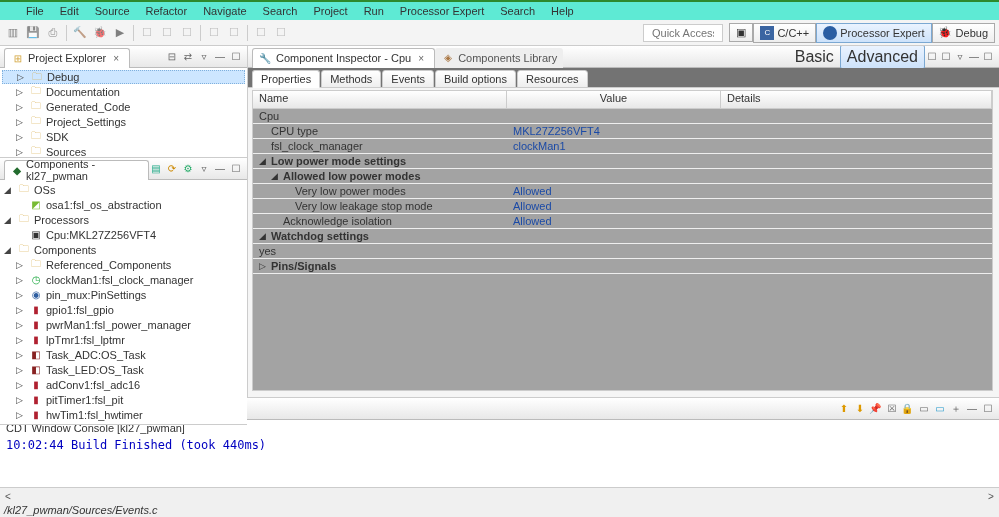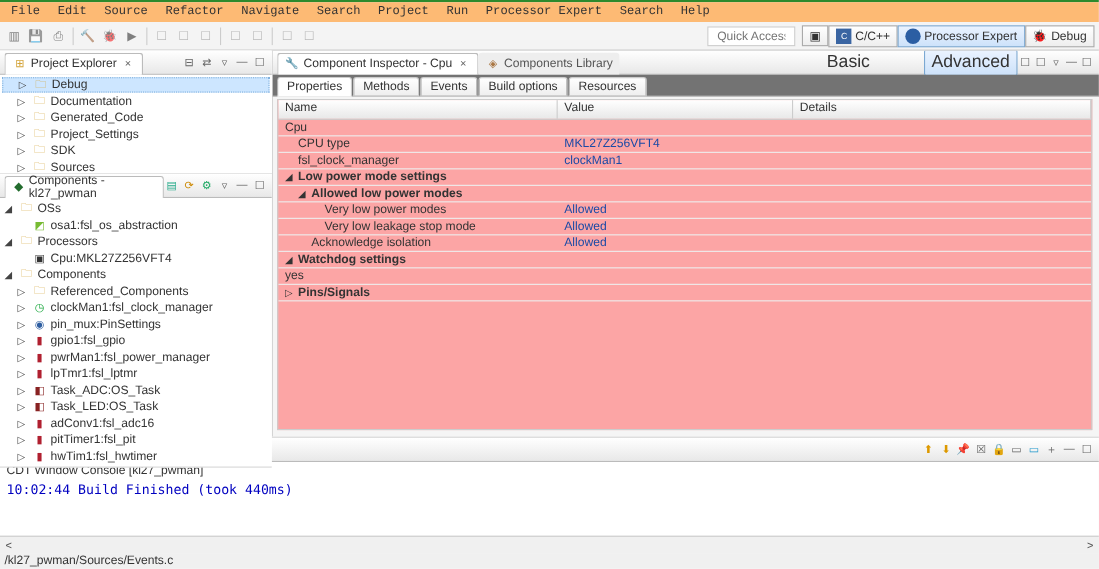--- a/index.html
+++ b/index.html
@@ -10,26 +10,25 @@
       color: #333;
       width: 999px;
       height: 517px;
       overflow: hidden;
       display: flex;
       flex-direction: column;
     }
     .green-bar { height: 2px; background: #2d8a2d; }
     .menubar {
       display: flex;
-      padding: 0 4px;
-      background: #fdba74;
+      padding: 0 20px;
+      background: #5eead4;
       height: 18px;
       align-items: center;
       gap: 4px;
-      font-family: Liberation Mono, monospace;
     }
     .menubar span { padding: 2px 6px; cursor: default; }
     .toolbar {
       display: flex;
       padding: 2px 4px;
       background: #f4f4f4;
       border-bottom: 1px solid #ccc;
       height: 26px;
       align-items: center;
       gap: 2px;
@@ -184,21 +183,20 @@
       align-items: center;
     }
     .mode-tab {
       padding: 2px 6px;
       font-size: 16px;
     }
     .mode-tab.active {
       background: linear-gradient(#eaf3ff,#cde2fa);
       border: 1px solid #7ba8d2;
       border-radius: 2px;
-      margin-left: 43px;
     }
     .sub-tabs {
       display: flex;
       background: #737373;
       height: 20px;
       border-bottom: 1px solid #ccc;
       padding-left: 4px;
     }
     .sub-tab {
       padding: 2px 8px;
@@ -209,38 +207,38 @@
       margin-right: 1px;
       margin-top: 2px;
       height: 18px;
     }
     .sub-tab.active {
       background: #fff;
       border-bottom: 1px solid #fff;
     }
     .prop-table {
       flex: 1;
-      background: #fca5a5;
+      background: #a3a3a3;
       overflow: auto;
       border: 1px solid #ccc;
       margin: 2px 6px 6px 4px;
     }
     .prop-header {
       display: flex;
       background: linear-gradient(#fff,#e8e8e8);
       border-bottom: 1px solid #ccc;
       height: 18px;
       font-weight: normal;
     }
     .prop-header > div {
       border-right: 1px solid #ccc;
       padding: 1px 6px;
     }
     .col-name { width: 254px; }
-    .col-value { width: 214px; }
+    .col-value { width: 214px; text-align: center; }
     .col-details { flex: 1; }
     .prop-row {
       display: flex;
       border-bottom: 1px solid #eee;
       height: 15px;
       align-items: center;
     }
     .prop-row > div:first-child { width: 254px; padding-left: 6px; display: flex; align-items: center; gap: 2px;}
     .prop-row > div:nth-child(2) { width: 214px; padding-left: 6px; color: #1b4aa6; }
     .prop-row > div:nth-child(3) { flex: 1; padding-left: 6px; }
@@ -284,21 +282,21 @@
       display: flex; align-items: center; justify-content: center;
       color: #555; font-size: 10px;
       top: 1px;
     }
     .statusbar {
       height: 14px;
       background: #f0f0f0;
       padding: 0 4px;
       font-size: 11px;
       color: #333;
-      display: flex; align-items: center;
+      display: flex; align-items: center; font-style: italic;
     }
   </style>
 </head>
 <body>
 
 <div class="green-bar"></div>
 
 <div class="menubar">
   <span>File</span>
   <span>Edit</span>

